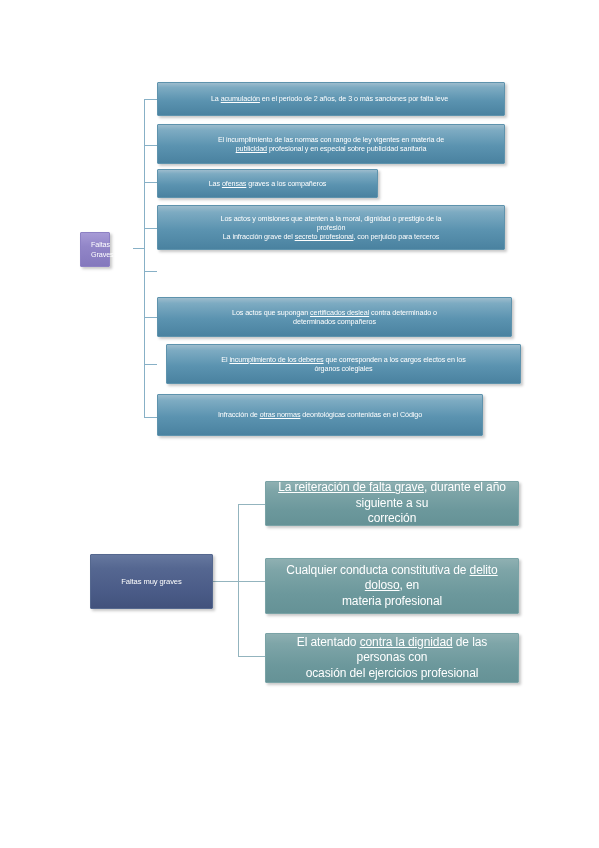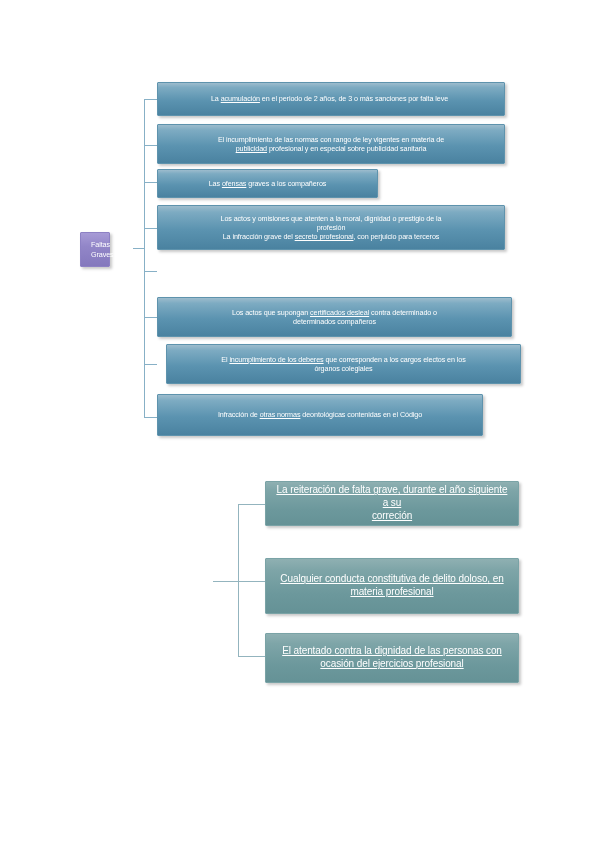--- a/index.html
+++ b/index.html
@@ -48,22 +48,21 @@
   .blue {
     background: linear-gradient(to bottom, #9dbccd 0%, #7dabc2 14%, #5b93b0 55%, #4a82a0 100%);
     border: 1px solid #5e93ad;
     font-size: 7.2px;
   }
 
   
   .teal {
     background: linear-gradient(to bottom, #8fb0b2 0%, #7ea5a8 20%, #6c989c 65%, #659296 100%);
     border: 1px solid #7aa3a6;
-    font-size: 10px;
-    text-decoration: underline;
+    font-size: 12px;
   }
 
   
   .purple {
     background: linear-gradient(to bottom, #a79bd6 0%, #9286c8 40%, #8478bd 100%);
     border: 1px solid #8d81c4;
     font-size: 7.2px;
   }
 
   
@@ -138,20 +137,23 @@
   </div>
 
   <div class="line v line-teal" style="left:238px; top:504px; height:152px;"></div>
 
   <div class="line h line-teal" style="left:238px; top:504px; width:28px;"></div>
   <div class="line h line-teal" style="left:238px; top:581px; width:28px;"></div>
   <div class="line h line-teal" style="left:238px; top:656px; width:28px;"></div>
 
   <div class="line h line-teal" style="left:213px; top:581px; width:26px;"></div>
 
+  <div class="node slate" style="left:90px; top:554px; width:123px; height:55px;">
+    <span class="txt">Faltas muy graves</span>
+  </div>
 
   <div class="node teal" style="left:265px; top:481px; width:254px; height:45px;">
     <span class="txt"><u>La reiteración de falta grave</u>, durante el año siguiente a su<br>correción</span>
   </div>
 
   <div class="node teal" style="left:265px; top:558px; width:254px; height:56px;">
     <span class="txt">Cualquier conducta constitutiva de <u>delito doloso</u>, en<br>materia profesional</span>
   </div>
 
   <div class="node teal" style="left:265px; top:633px; width:254px; height:50px;">

